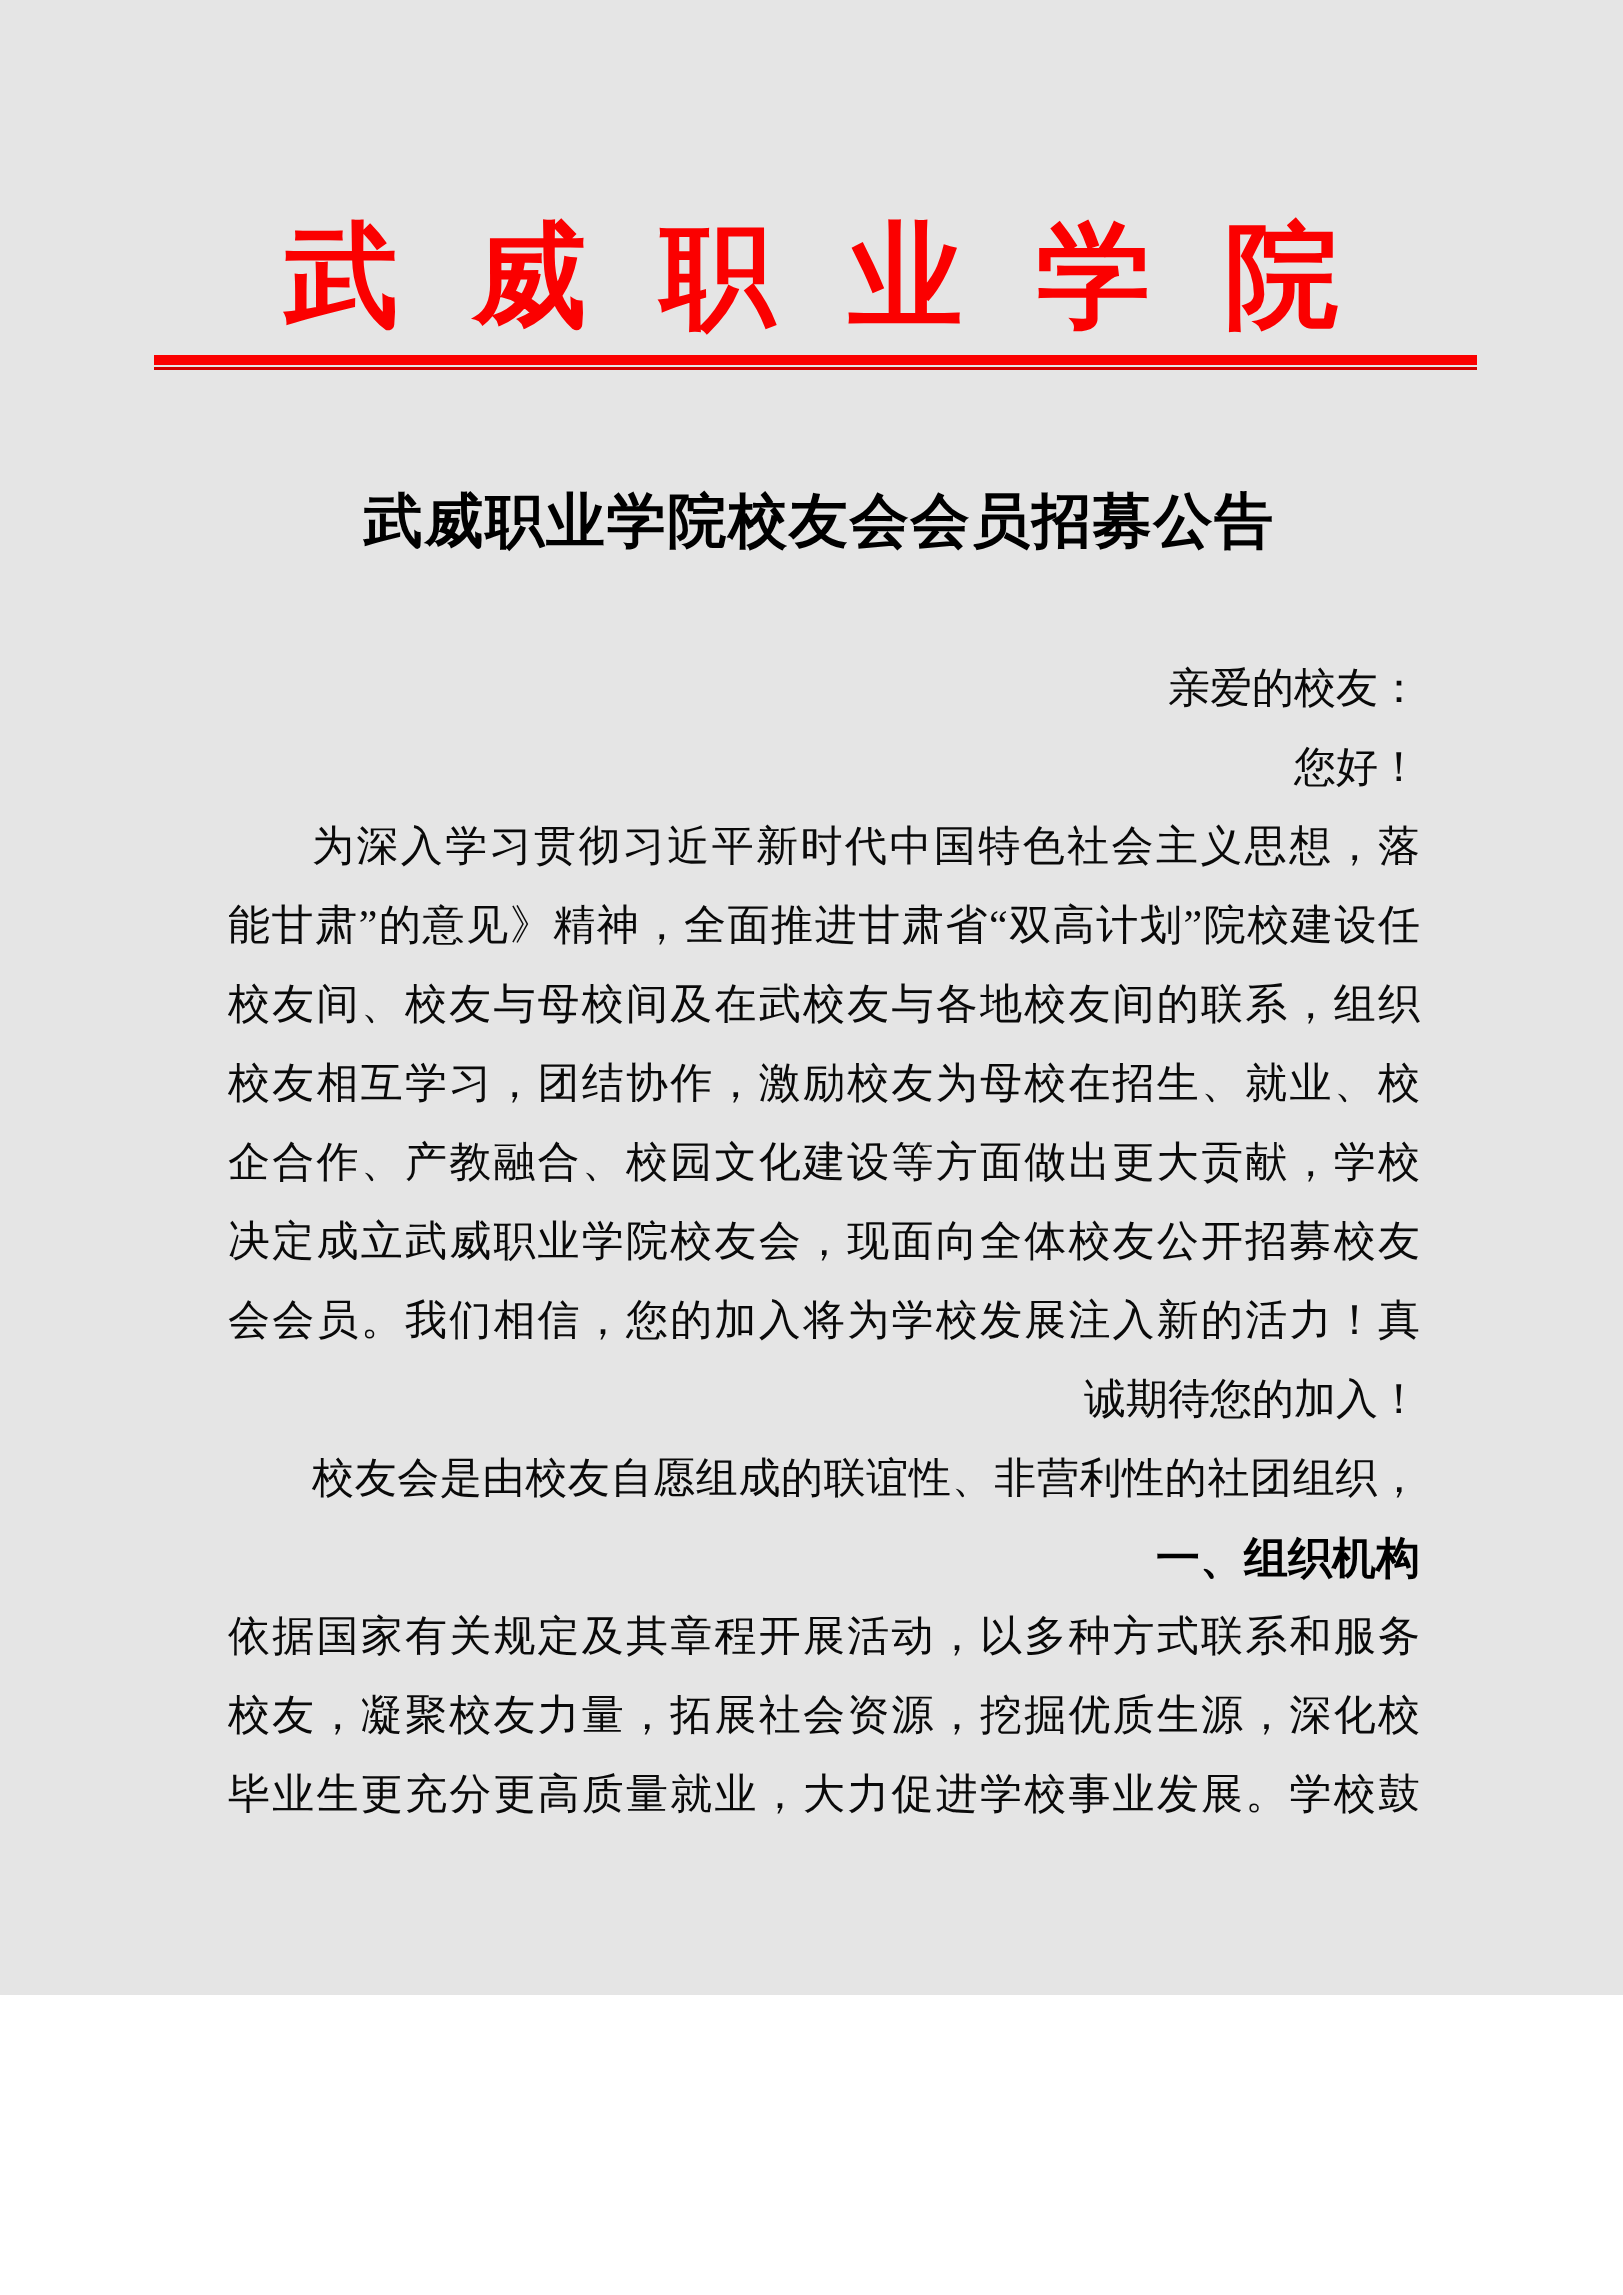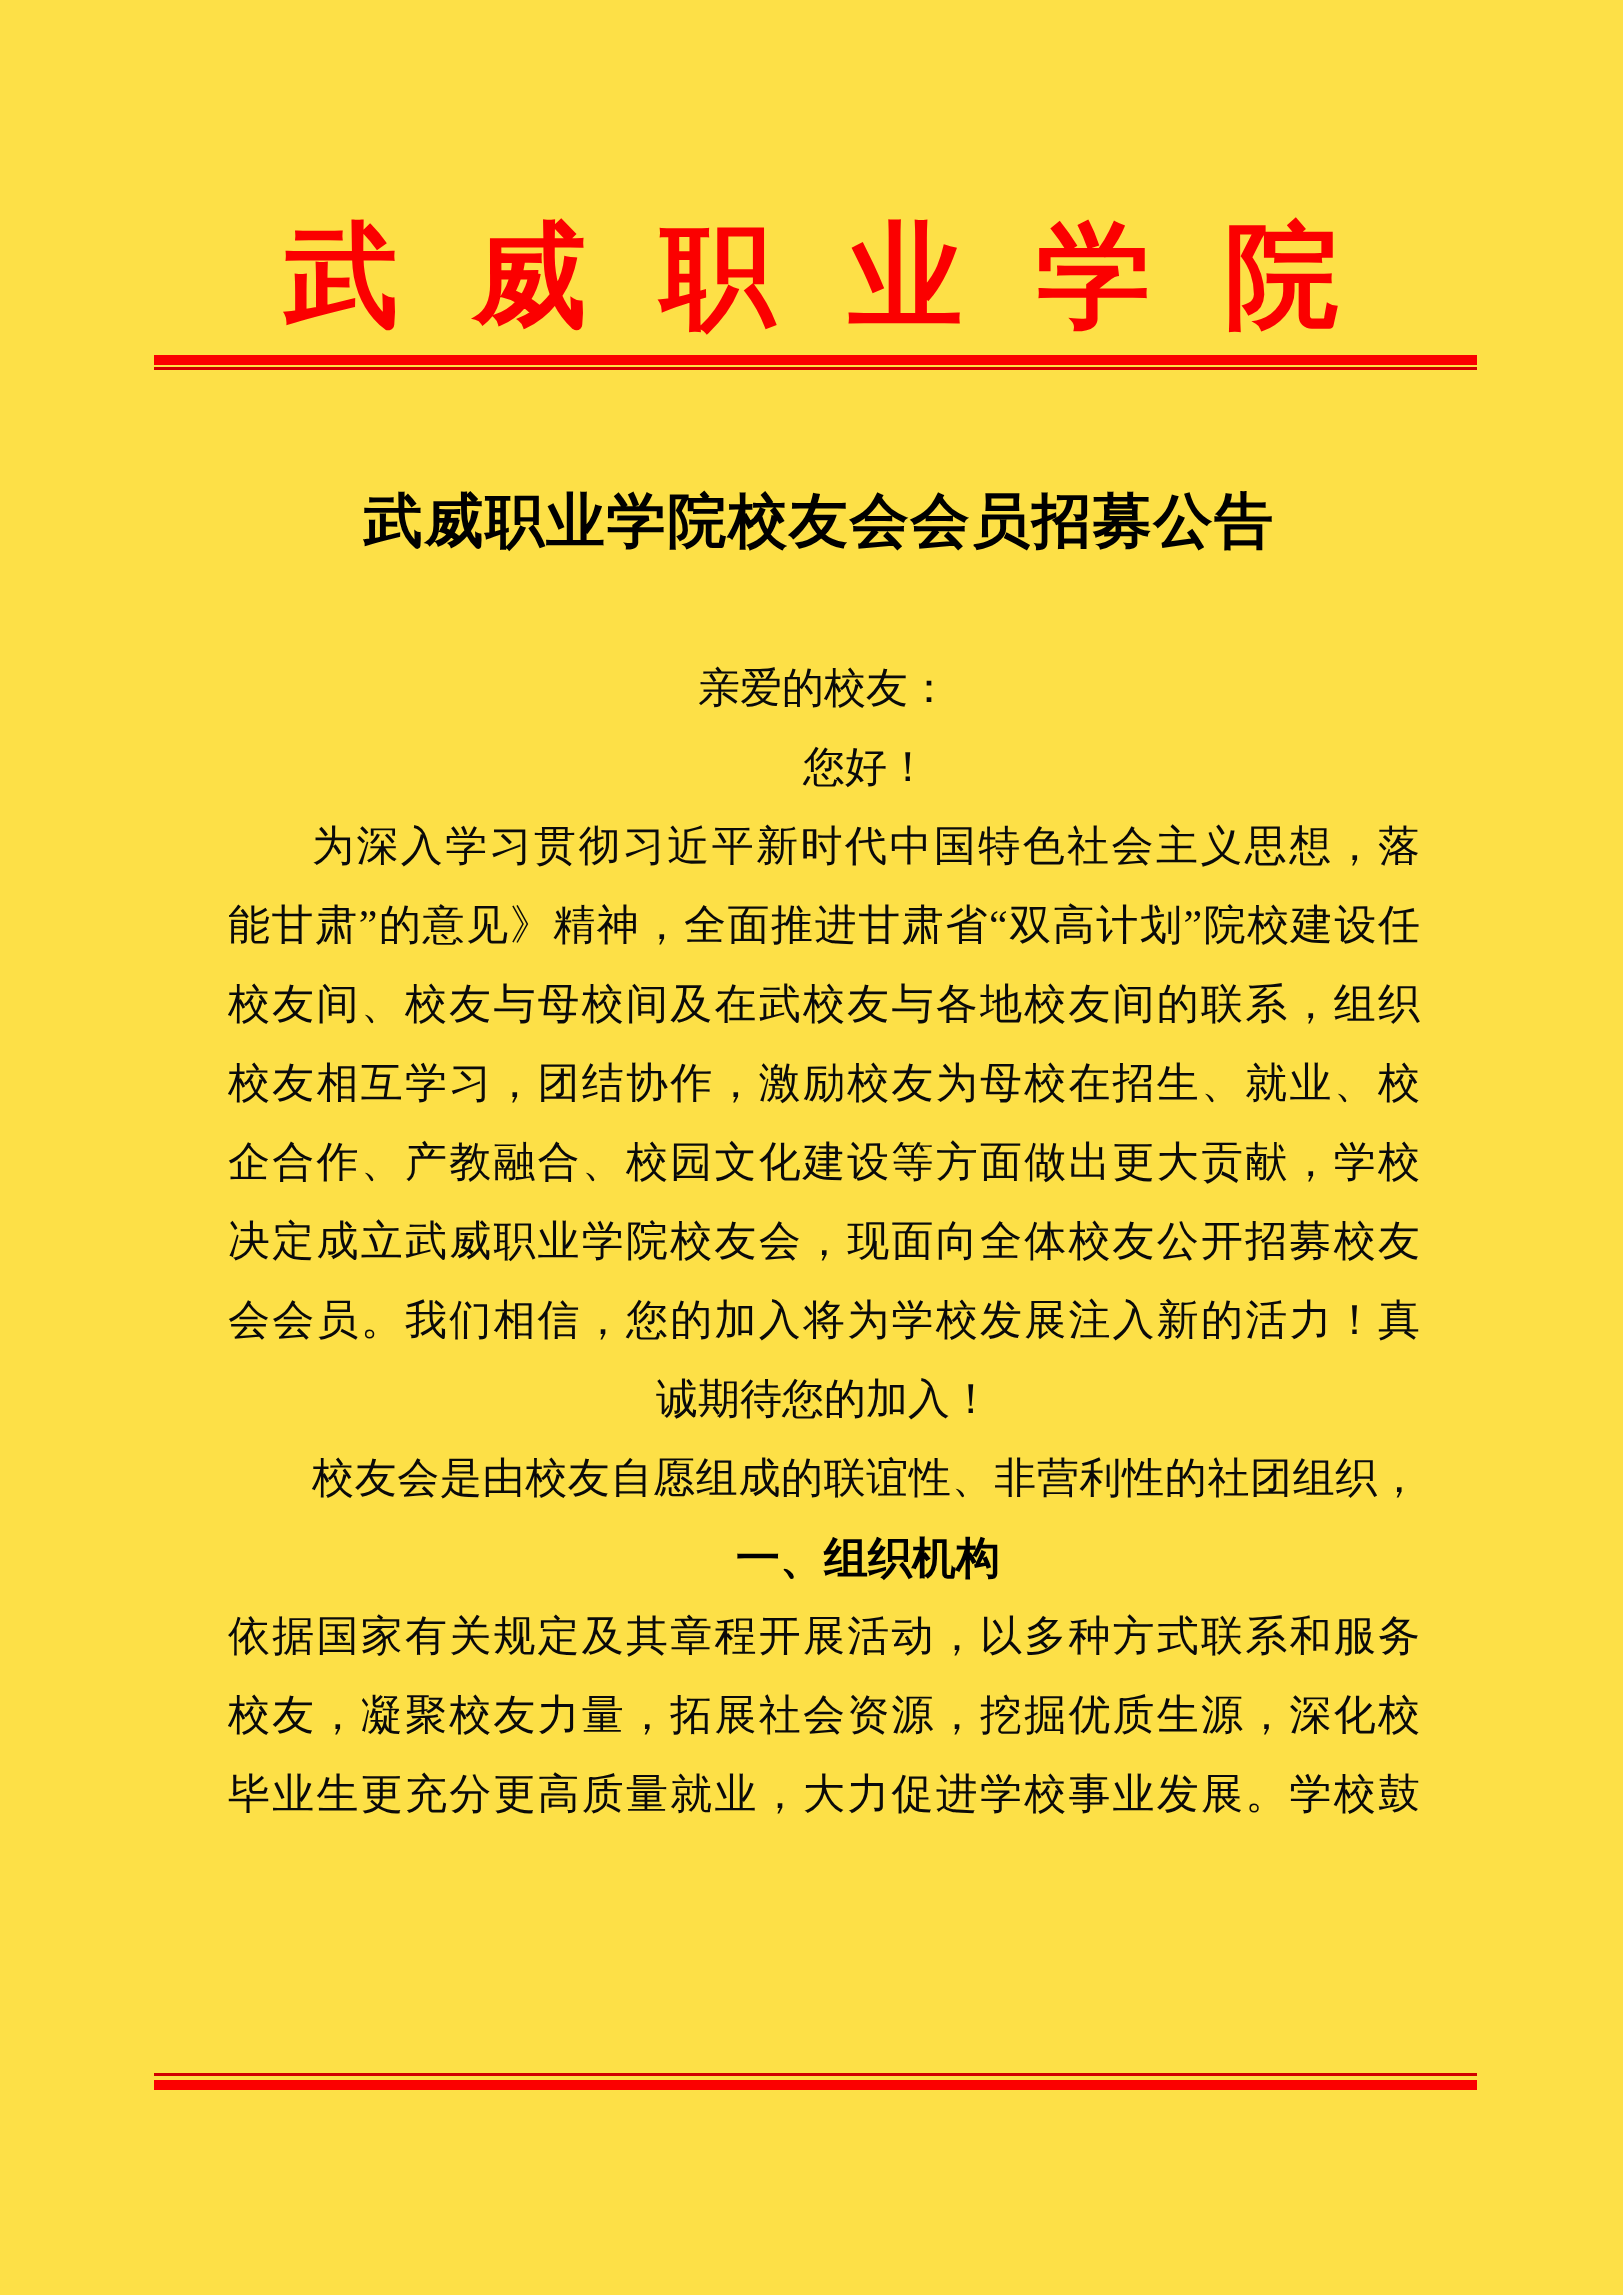--- a/index.html
+++ b/index.html
@@ -3,22 +3,22 @@
 <meta charset="utf-8">
 <style>
   html, body {
     margin: 0;
     padding: 0;
     background: #ffffff;
   }
   .page {
     position: relative;
     width: 1623px;
-    height: 2295px;
-    background: #fde047;
+    height: 1995px;
+    background: #e5e5e5;
     overflow: hidden;
     font-family: "Liberation Serif", serif;
   }
   
   .masthead {
     position: absolute;
     top: 213px;
     left: 0;
     width: 100%;
     text-align: center;
@@ -66,21 +66,21 @@
     top: 649px;
     left: 228px;
     width: 1192px;
     color: #0a0a0a;
     font-family: "Liberation Serif", serif;
     font-size: 42px;
   }
   .line {
     height: 79px;
     line-height: 79px;
-    text-align: center;
+    text-align: right;
     white-space: nowrap;
   }
   .line.fill {
     white-space: normal;
     text-align: justify;
     text-align-last: justify;
     text-justify: inter-character;
     overflow: hidden;
   }
   .line.start { text-indent: 2em; }

